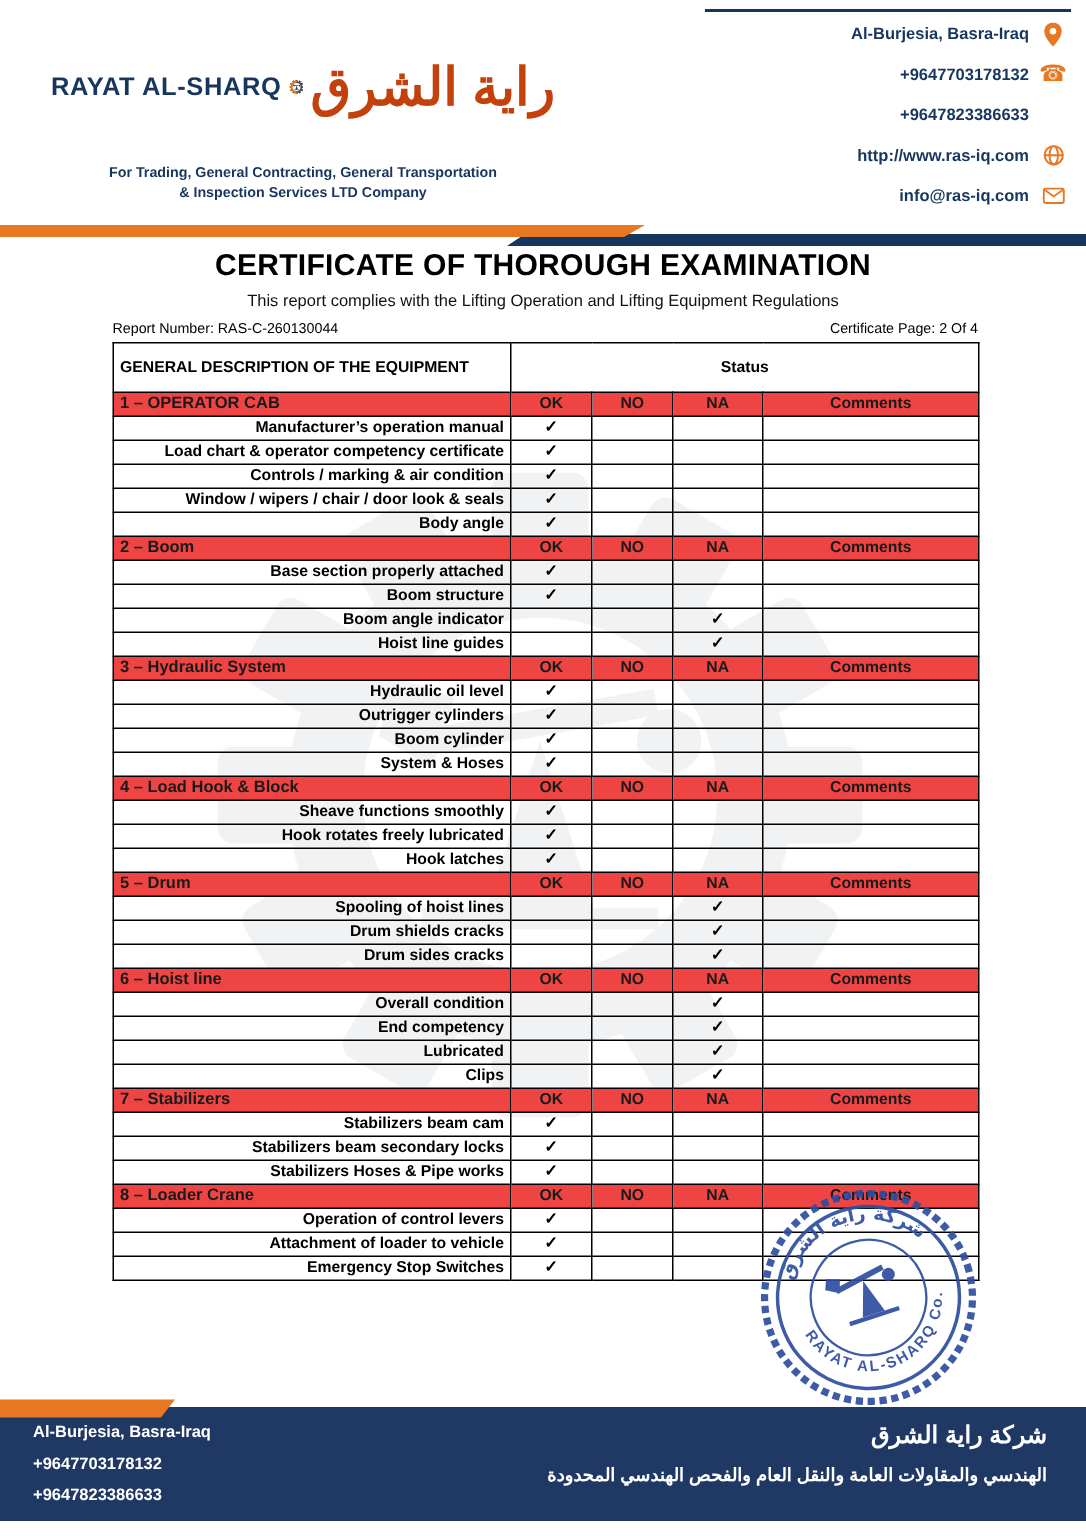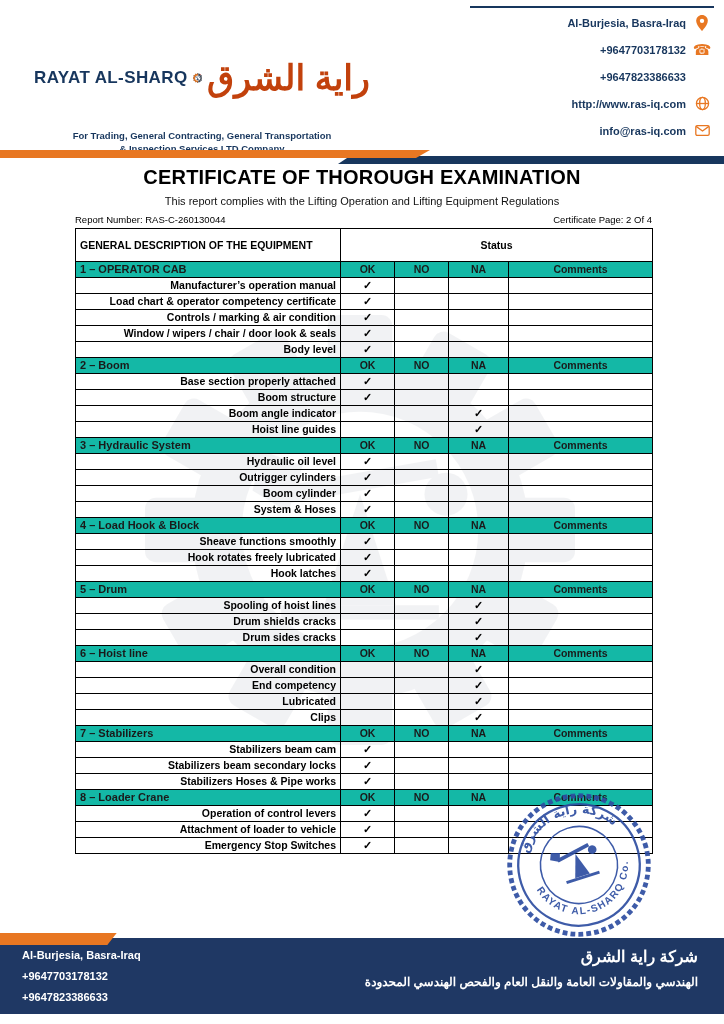--- a/index.html
+++ b/index.html
@@ -1,21 +1,21 @@
 <!DOCTYPE html>
 <html><head>
 <meta charset="utf-8">
 <style>
   *{box-sizing:border-box;margin:0;padding:0}
   html,body{background:#ffffff}
   .page{position:relative;width:724px;height:1024px;background:#fff;overflow:hidden;
         font-family:"Liberation Sans",sans-serif;color:#000}
 
   
-  .brand{position:absolute;left:34px;top:30px;width:336px;text-align:center}
+  .brand{position:absolute;left:34px;top:10px;width:336px;text-align:center}
   .brand-row{display:flex;align-items:center;justify-content:center;gap:5px}
   .name-en{font-size:17px;font-weight:800;color:#17365D;letter-spacing:.4px;white-space:nowrap}
   .name-ar{font-size:35px;font-weight:bold;color:#c2410c;white-space:nowrap;direction:rtl}
   .tagline{margin-top:3px;font-size:9.5px;font-weight:bold;color:#17365D;line-height:1.4}
 
   .contacts{position:absolute;right:10px;top:6px;width:244px}
   .contacts-topline{border-top:2.5px solid #17365D;margin-bottom:1px}
   .contact-row{display:flex;align-items:center;justify-content:flex-end;height:27px}
   .contact-text{font-size:11px;font-weight:bold;color:#17365D;white-space:nowrap}
   .contact-icon{width:24px;display:flex;justify-content:center;align-items:center;margin-left:4px;
@@ -34,21 +34,21 @@
   .report-line{position:absolute;top:214px;left:75px;width:577px;display:flex;
                justify-content:space-between;font-size:9.5px;color:#000}
 
   
   .tbl{position:absolute;top:228px;left:75px;width:577px;border-collapse:collapse;table-layout:fixed;
        background:transparent}
   .tbl th,.tbl td{border:1px solid #000;padding:0 4px;height:16px;font-size:10.5px;line-height:1.15;
        overflow:hidden;white-space:nowrap;background-clip:padding-box}
   .tbl th{font-weight:bold;text-align:left;height:33px}
   .tbl th.status-h{text-align:center}
-  .tbl tr.sec td{background:#14b8a6;font-weight:bold;color:#1a1a1a}
+  .tbl tr.sec td{background:#ef4444;font-weight:bold;color:#1a1a1a}
   .tbl td.sec-title{font-size:11px;text-align:left}
   .tbl td.col-h{text-align:center}
   .tbl td.lbl{font-weight:bold;text-align:right}
   .tbl td.c{text-align:center;font-weight:bold;font-size:11px}
 
   
   .watermark{position:absolute;left:145px;top:315px;width:430px;height:430px;opacity:.06;pointer-events:none}
 
   
   .stamp{position:absolute;left:502px;top:788px;width:154px;height:154px;opacity:.92;pointer-events:none}
@@ -243,21 +243,21 @@
           <td class="c"></td>
         </tr>
         <tr>
           <td class="lbl">Window / wipers / chair / door look &amp; seals</td>
           <td class="c">✓</td>
           <td class="c"></td>
           <td class="c"></td>
           <td class="c"></td>
         </tr>
         <tr>
-          <td class="lbl">Body level</td>
+          <td class="lbl">Body angle</td>
           <td class="c">✓</td>
           <td class="c"></td>
           <td class="c"></td>
           <td class="c"></td>
         </tr>
         <tr class="sec">
           <td class="sec-title">2 – Boom</td>
           <td class="col-h">OK</td>
           <td class="col-h">NO</td>
           <td class="col-h">NA</td>

